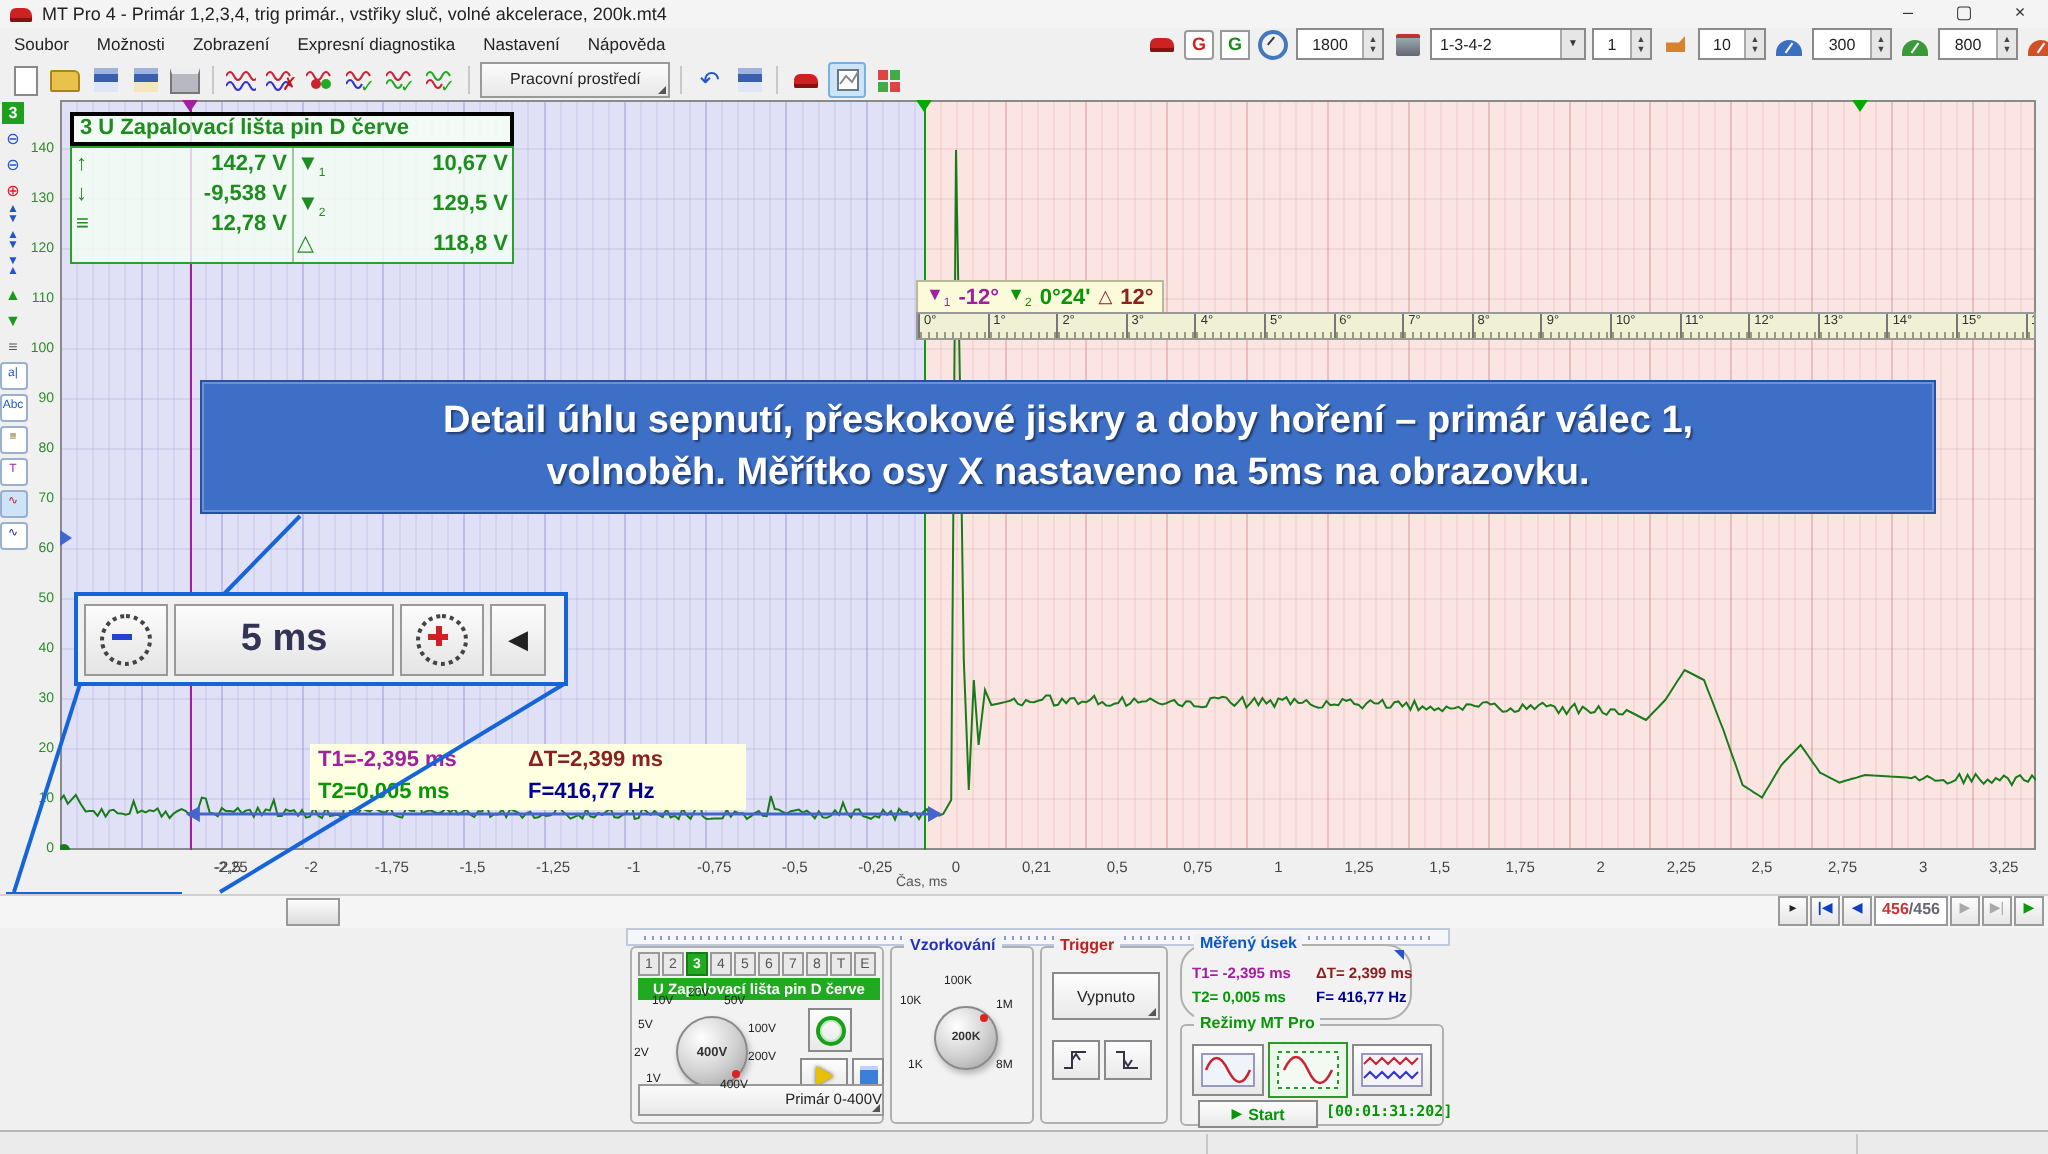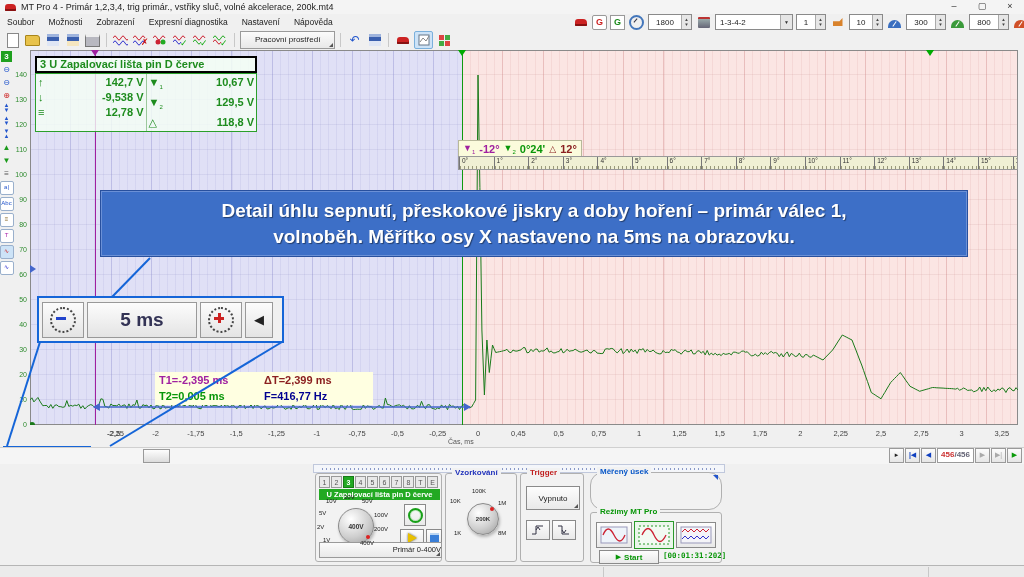--- a/index.html
+++ b/index.html
@@ -310,21 +310,21 @@
       <div class="xlab" style="left: 115.3px; top: 429px;">-2,25</div>
       <div class="xlab" style="left: 155.6px; top: 429px;">-2</div>
       <div class="xlab" style="left: 195.9px; top: 429px;">-1,75</div>
       <div class="xlab" style="left: 236.2px; top: 429px;">-1,5</div>
       <div class="xlab" style="left: 276.5px; top: 429px;">-1,25</div>
       <div class="xlab" style="left: 316.8px; top: 429px;">-1</div>
       <div class="xlab" style="left: 357.1px; top: 429px;">-0,75</div>
       <div class="xlab" style="left: 397.4px; top: 429px;">-0,5</div>
       <div class="xlab" style="left: 437.7px; top: 429px;">-0,25</div>
       <div class="xlab" style="left: 478px; top: 429px;">0</div>
-      <div class="xlab" style="left: 518.3px; top: 429px;">0,45</div>
+      <div class="xlab" style="left: 518.3px; top: 429px;">0,21</div>
       <div class="xlab" style="left: 558.6px; top: 429px;">0,5</div>
       <div class="xlab" style="left: 598.9px; top: 429px;">0,75</div>
       <div class="xlab" style="left: 639.2px; top: 429px;">1</div>
       <div class="xlab" style="left: 679.5px; top: 429px;">1,25</div>
       <div class="xlab" style="left: 719.8px; top: 429px;">1,5</div>
       <div class="xlab" style="left: 760.1px; top: 429px;">1,75</div>
       <div class="xlab" style="left: 800.4px; top: 429px;">2</div>
       <div class="xlab" style="left: 840.7px; top: 429px; text-align: right;">2,25</div>
       <div class="xlab" style="left: 881px; top: 429px;">2,5</div>
       <div class="xlab" style="left: 921.3px; top: 429px;">2,75</div>
@@ -532,23 +532,29 @@
       <div class="kdot" style="right:4px;top:3px;"></div>
     </div>
     <div id="samp-knob-labels"></div>
   <span class="klab" style="left: 26px; top: 14px;">100K</span>
       <span class="klab" style="left: 4px; top: 24px;">10K</span>
       <span class="klab" style="left: 52px; top: 26px;">1M</span>
       <span class="klab" style="left: 8px; top: 56px;">1K</span>
       <span class="klab" style="left: 52px; top: 56px;">8M</span>
     </div>
 
-  <div class="group" style="left:590px;top:472px;width:132px;height:38px;border-radius:13px;">
+  <div class="group" style="left:590px;top:472px;width:116px;height:38px;border-radius:13px;">
     <div class="gtitle" style="color:#0a58c8;">Měřený úsek</div>
     <div style="position:absolute;right:3px;top:2px;width:0;height:0;border-left:5px solid transparent;border-top:5px solid #2255cc;"></div>
+    <div style="position:absolute;left:5px;top:8px;display:grid;grid-template-columns:62px 60px;">
+      <span class="mval c-purple">T1= -2,395 ms</span>
+      <span class="mval c-dred">ΔT= 2,399 ms</span>
+      <span class="mval c-green">T2= 0,005 ms</span>
+      <span class="mval c-navy">F= 416,77 Hz</span>
+    </div>
   </div>
 
   <div class="group" style="left:590px;top:512px;width:132px;height:51px;">
     <div class="gtitle" style="color:#089608;">Režimy MT Pro</div>
     <div class="panel-btn" style="left:5px;top:9px;width:34px;height:24px;">
       <svg width="28" height="18">
           <rect x="1" y="1" width="26" height="16" fill="#eef4fa" stroke="#99b"></rect>
           <path d="M3,9 q5,-12 11,0 t11,0" stroke="#c23" fill="none" stroke-width="1.3"></path>
         </svg>
     </div>

